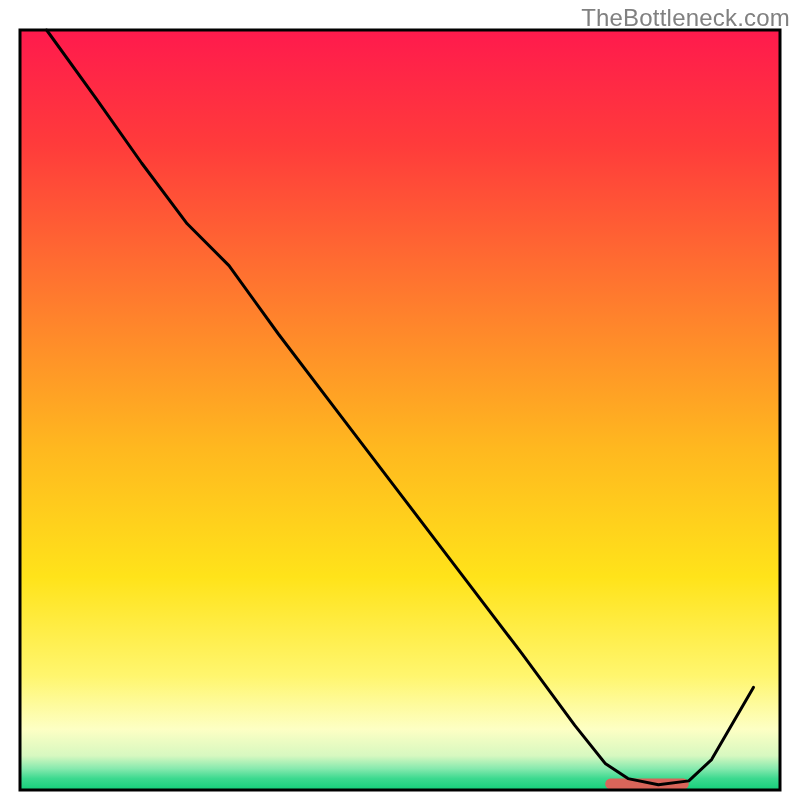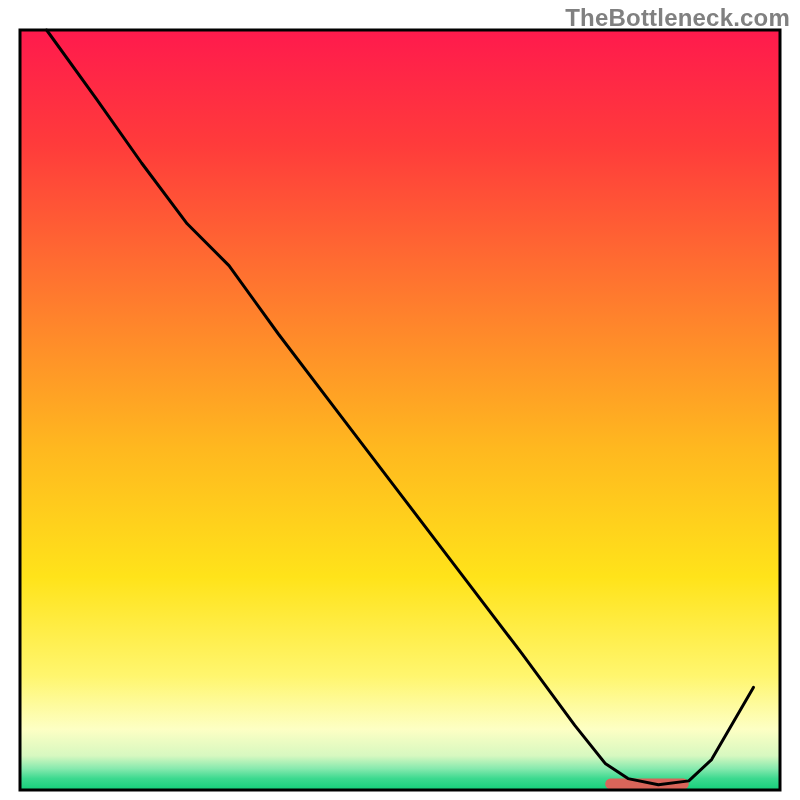--- a/index.html
+++ b/index.html
@@ -14,21 +14,21 @@
   .wrap {
     position: relative;
     width: 800px;
     height: 800px;
   }
   .watermark {
     position: absolute;
     top: 4px;
     right: 10px;
     font-size: 24px;
-    font-weight: 700;
+    font-weight: 400;
     color: #808080;
     letter-spacing: 0.2px;
     z-index: 5;
   }
   svg.chart {
     position: absolute;
     left: 0;
     top: 0;
   }
 </style>

